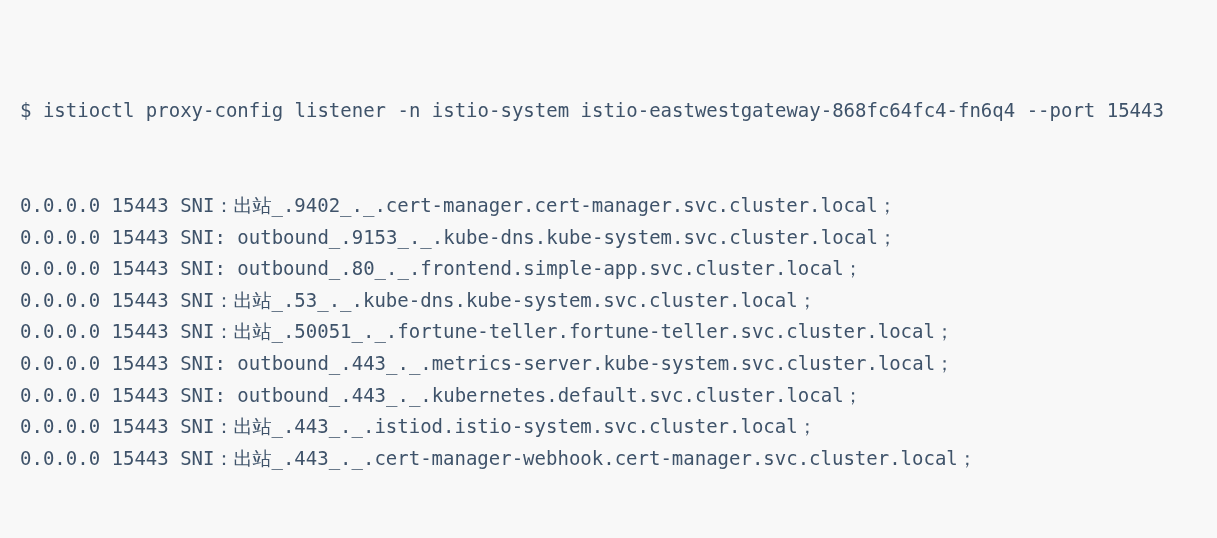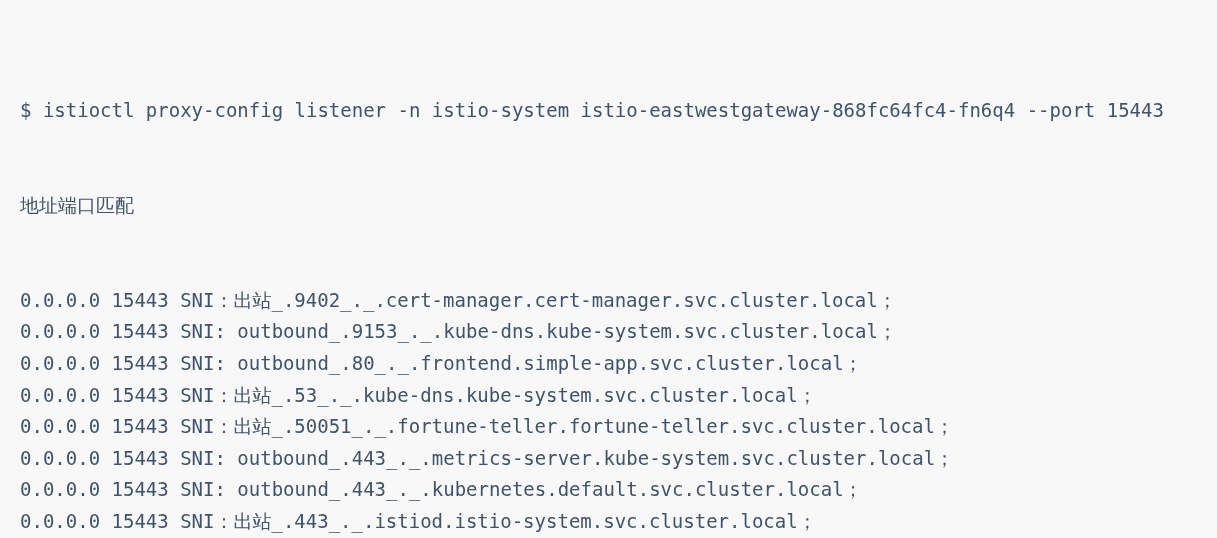--- a/index.html
+++ b/index.html
@@ -30,15 +30,14 @@
   
   .line.cjk-header {
     font-family: "DejaVu Sans Mono", "Liberation Serif", serif;
   }
 </style>
 </head>
 <body style="background: rgb(248, 248, 248);">
 
 <div class="code-block" style="color: rgb(63, 83, 106);">
   <div class="line">$ istioctl proxy-config listener -n istio-system istio-eastwestgateway-868fc64fc4-fn6q4 --port 15443</div>
-  <div class="line cjk-header">地址端口匹配</div>
   <div id="listener-rows"><div class="line">0.0.0.0 15443 SNI：出站_.9402_._.cert-manager.cert-manager.svc.cluster.local；</div><div class="line">0.0.0.0 15443 SNI: outbound_.9153_._.kube-dns.kube-system.svc.cluster.local；</div><div class="line">0.0.0.0 15443 SNI: outbound_.80_._.frontend.simple-app.svc.cluster.local；</div><div class="line">0.0.0.0 15443 SNI：出站_.53_._.kube-dns.kube-system.svc.cluster.local；</div><div class="line">0.0.0.0 15443 SNI：出站_.50051_._.fortune-teller.fortune-teller.svc.cluster.local；</div><div class="line">0.0.0.0 15443 SNI: outbound_.443_._.metrics-server.kube-system.svc.cluster.local；</div><div class="line">0.0.0.0 15443 SNI: outbound_.443_._.kubernetes.default.svc.cluster.local；</div><div class="line">0.0.0.0 15443 SNI：出站_.443_._.istiod.istio-system.svc.cluster.local；</div><div class="line">0.0.0.0 15443 SNI：出站_.443_._.cert-manager-webhook.cert-manager.svc.cluster.local；</div></div>
 </div>
 
 </body></html>

